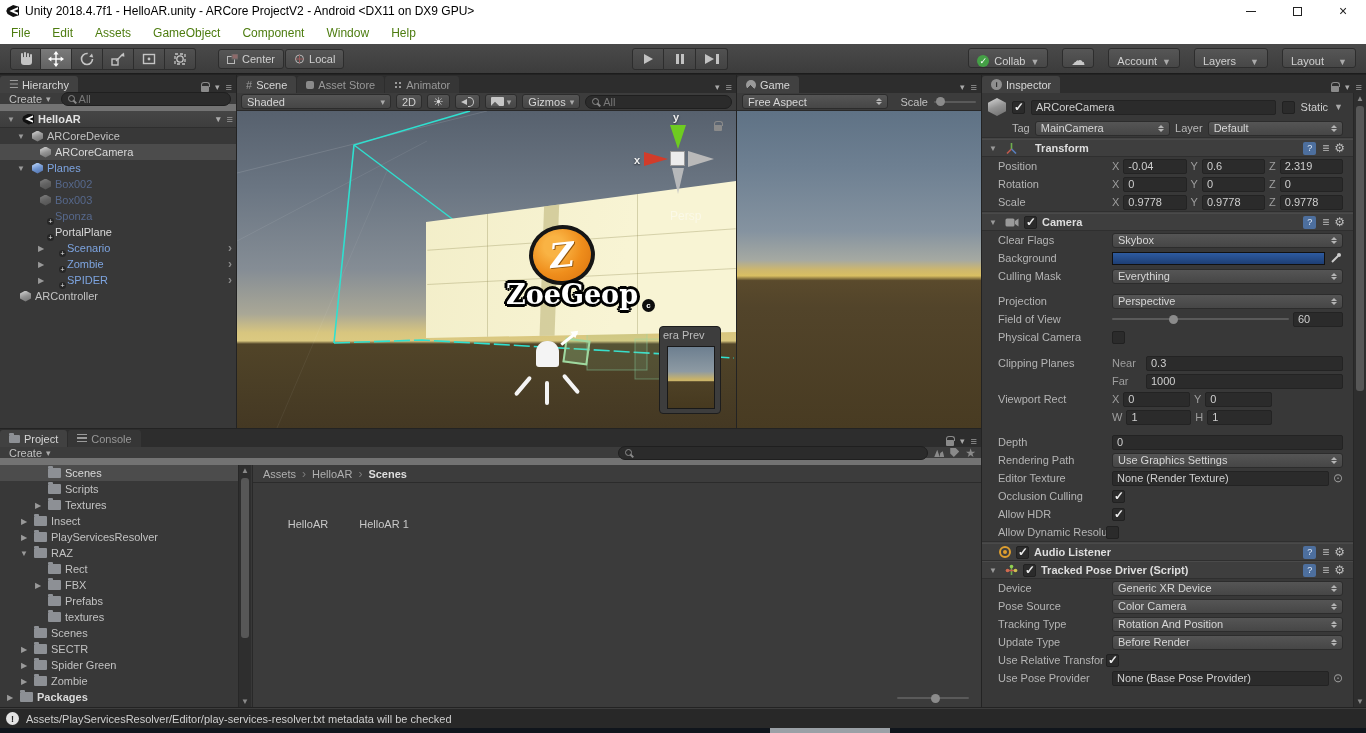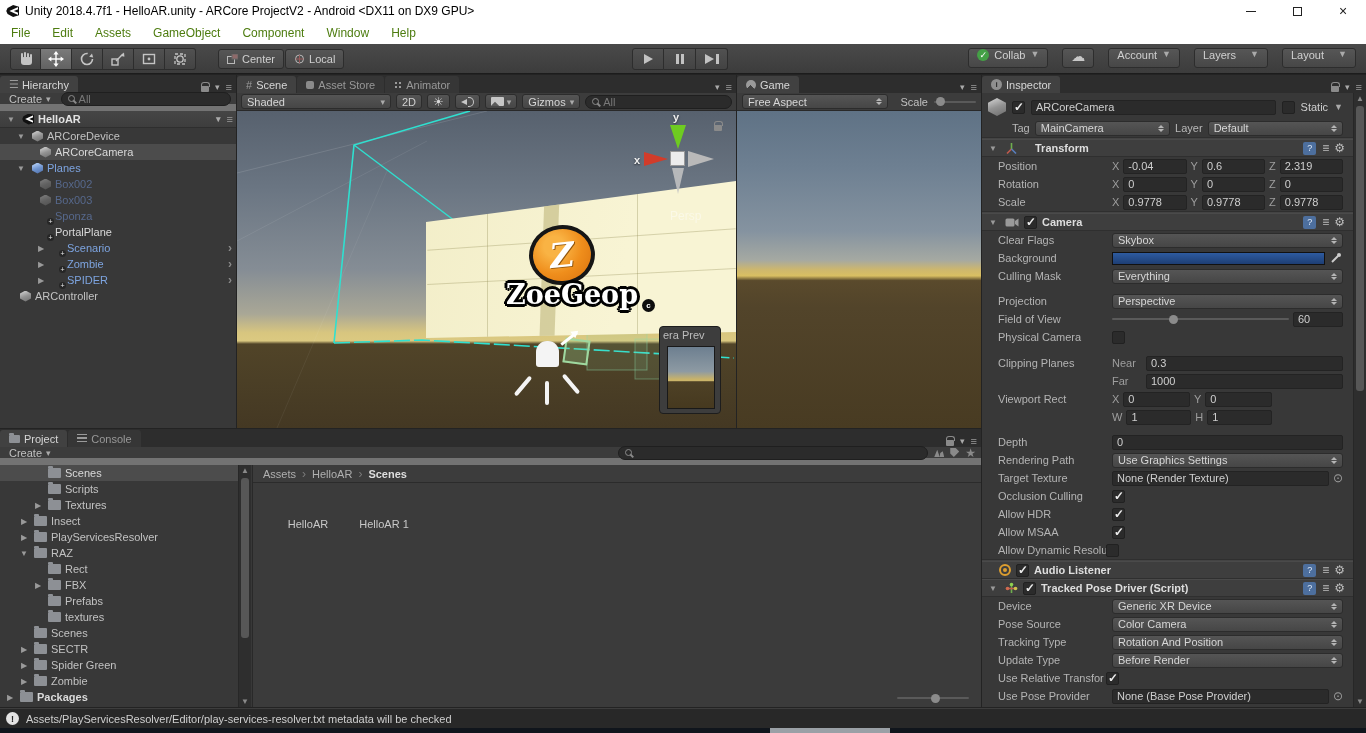--- a/index.html
+++ b/index.html
@@ -24,21 +24,21 @@
 .toolbtn.active{background:linear-gradient(#7a7a7a,#626262);}
 .pivotgroup{display:flex;margin-left:22px;gap:1px;}
 .pbtn{height:20px;background:linear-gradient(#565656,#474747);border:1px solid #2d2d2d;border-radius:3px;display:flex;align-items:center;gap:4px;padding:0 8px;color:#d0d0d0;}
 .playgroup{position:absolute;left:632px;top:48px;display:flex;}
 .playbtn{width:32px;height:22px;background:linear-gradient(#515151,#434343);border:1px solid #2d2d2d;border-left:none;display:flex;align-items:center;justify-content:center;gap:2px;}
 .playbtn:first-child{border-left:1px solid #2d2d2d;border-radius:3px 0 0 3px;}
 .playbtn:last-child{border-radius:0 3px 3px 0;}
 .tri{width:0;height:0;border-left:9px solid #c2c2c2;border-top:5px solid transparent;border-bottom:5px solid transparent;}
 .bar{width:3px;height:10px;background:#c2c2c2;}
 .rightbtns{position:absolute;right:10px;top:48px;display:flex;gap:14px;align-items:center;}
-.ddbtn{height:20px;background:linear-gradient(#565656,#474747);border:1px solid #2d2d2d;border-radius:3px;display:flex;align-items:flex-start;gap:5px;padding:0 8px;color:#d0d0d0;}
+.ddbtn{height:20px;background:linear-gradient(#565656,#474747);border:1px solid #2d2d2d;border-radius:3px;display:flex;align-items:flex-end;gap:5px;padding:0 8px;color:#d0d0d0;}
 .gcheck{width:12px;height:12px;border-radius:50%;background:#44a046;color:#fff;font-size:9px;display:flex;align-items:center;justify-content:center;}
 .gcheck::before{content:"✓";}
 .cloud{font-size:14px;color:#c8c8c8;line-height:1;}
 .dar{font-size:9px;color:#aaa;}
 
 .panel{background:#383838;}
 .tabstrip{height:18px;background:#2d2d2d;display:flex;align-items:flex-end;}
 .tab{height:17px;display:flex;align-items:center;gap:4px;padding:0 9px;background:#363636;color:#989898;border-radius:3px 3px 0 0;margin-right:1px;}
 .tab.active{background:#414141;color:#d6d6d6;}
 .winicons{margin-left:auto;display:flex;align-items:center;gap:6px;padding-right:5px;color:#8a8a8a;}
@@ -736,40 +736,34 @@
           <div class="dd" style="flex:1;">
             <span>Use Graphics Settings</span>
             <span class="updn">
               <i class="u"></i>
               <i class="d"></i>
             </span>
           </div>
         </div>
     </div>
     <div class="irow">
-      <span class="ilabel">Target Texture</span>
+      <span class="ilabel">Editor Texture</span>
       <div class="ictrl">
           <span class="fld flex">None (Render Texture)</span>
           <span class="objpick">⊙</span>
         </div>
     </div>
     <div class="irow">
       <span class="ilabel">Occlusion Culling</span>
       <div class="ictrl">
           <span class="cb on"></span>
         </div>
     </div>
     <div class="irow">
       <span class="ilabel">Allow HDR</span>
-      <div class="ictrl">
-          <span class="cb on"></span>
-        </div>
-    </div>
-    <div class="irow">
-      <span class="ilabel">Allow MSAA</span>
       <div class="ictrl">
           <span class="cb on"></span>
         </div>
     </div>
     <div class="irow">
       <span class="ilabel">Allow Dynamic Resolu</span>
       <div class="ictrl" style="margin-left:-6px;">
           <span class="cb"></span>
         </div>
     </div>

